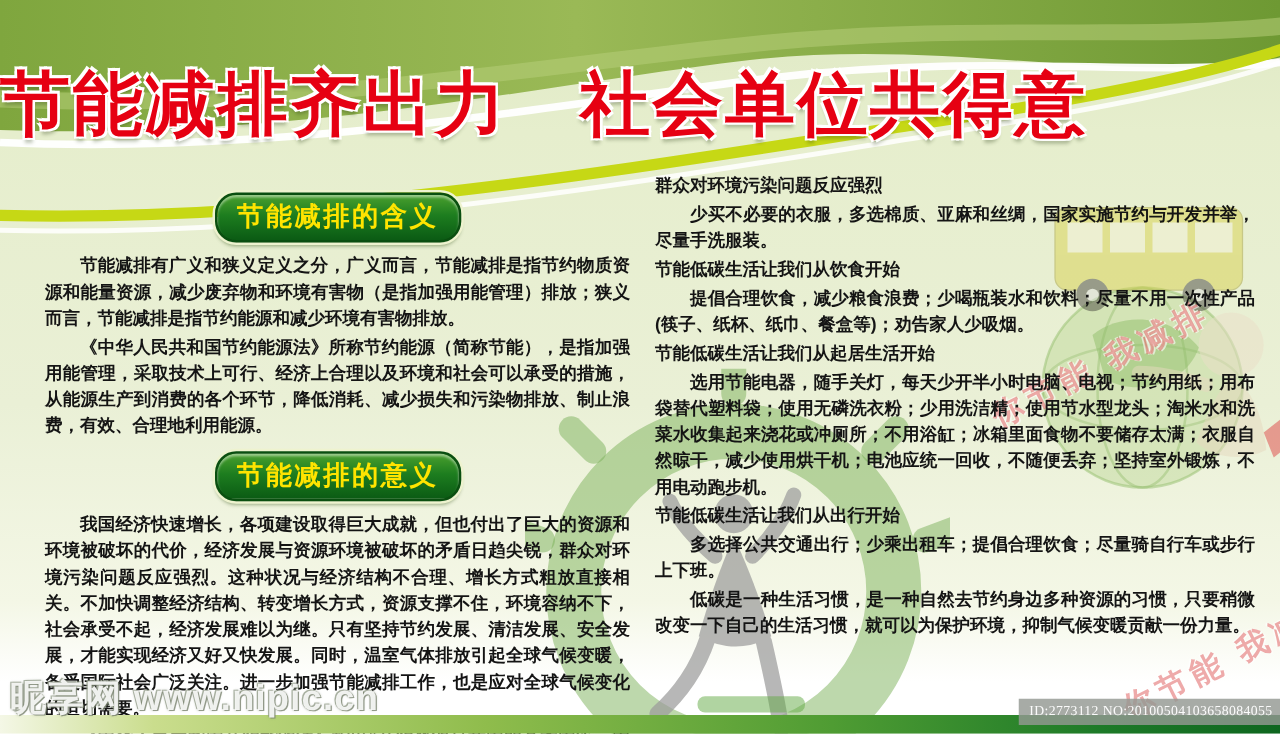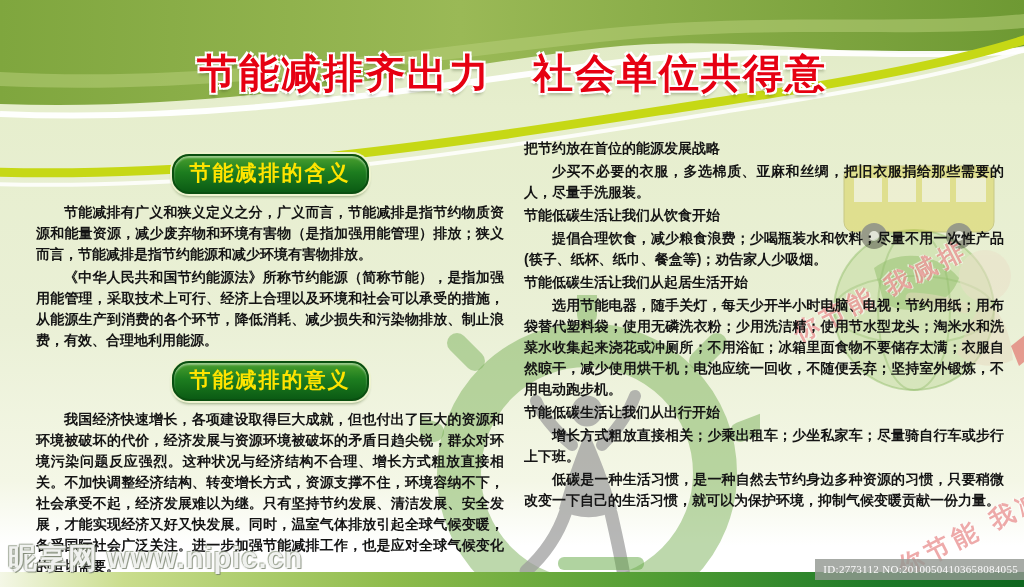--- a/index.html
+++ b/index.html
@@ -4,22 +4,22 @@
 <style>
   html,body { margin:0; padding:0; }
   body { width:1024px; height:587px; overflow:hidden;
          font-family:"Liberation Sans","DejaVu Sans",sans-serif; }
   .poster { position:absolute; width:1024px; height:587px; overflow:hidden;
     background:linear-gradient(180deg,#dfe9c4 0%,#e6eecd 18%,#eaf0d6 55%,#f4f7e6 82%,#ffffff 93%,#ffffff 100%); }
 
   .header-svg { position:absolute; top:0; left:0; z-index:1; }
   .deco { position:absolute; z-index:1; }
 
-  .title { position:absolute; top:46px; left:0; width:100%; text-align:center; z-index:5;
-    font-size:40px; font-weight:900; color:#e60012; letter-spacing:2px; white-space:nowrap;
+  .title { position:absolute; top:46px; left:0; width:100%; z-index:5;
+    font-size:56px; font-weight:900; color:#e60012; letter-spacing:2px; white-space:nowrap;
     text-shadow:-2px -2px 0 #fff,2px -2px 0 #fff,-2px 2px 0 #fff,2px 2px 0 #fff,0 4px 3px rgba(40,60,20,.3);font-family:Liberation Mono, monospace; }
 
   .col { position:absolute; z-index:2; }
   .col-left  { left:36px;  top:138px; width:468px; }
   .col-right { left:524px; top:138px; width:480px; }
 
   .banner { display:block; width:max-content; margin:16px auto 8px; padding:3px 16px 5px;
     font-size:21px; font-weight:700; color:#ffe400; letter-spacing:2px;
     background:linear-gradient(180deg,#4aa02e 0%,#1d7d1f 45%,#0b5b14 100%);
     border:2px solid #0a4f10; border-radius:17px;
@@ -130,31 +130,31 @@
     <span class="banner">节能减排的含义</span>
     <p>节能减排有广义和狭义定义之分，广义而言，节能减排是指节约物质资源和能量资源，减少废弃物和环境有害物（是指加强用能管理）排放；狭义而言，节能减排是指节约能源和减少环境有害物排放。</p>
     <p>《中华人民共和国节约能源法》所称节约能源（简称节能），是指加强用能管理，采取技术上可行、经济上合理以及环境和社会可以承受的措施，从能源生产到消费的各个环节，降低消耗、减少损失和污染物排放、制止浪费，有效、合理地利用能源。</p>
     <span class="banner banner2">节能减排的意义</span>
     <p>我国经济快速增长，各项建设取得巨大成就，但也付出了巨大的资源和环境被破坏的代价，经济发展与资源环境被破坏的矛盾日趋尖锐，群众对环境污染问题反应强烈。这种状况与经济结构不合理、增长方式粗放直接相关。不加快调整经济结构、转变增长方式，资源支撑不住，环境容纳不下，社会承受不起，经济发展难以为继。只有坚持节约发展、清洁发展、安全发展，才能实现经济又好又快发展。同时，温室气体排放引起全球气候变暖，备受国际社会广泛关注。进一步加强节能减排工作，也是应对全球气候变化的迫切需要。</p>
     <p>《中华人民共和国节约能源法》指出“节约资源是我国的基本国策。国家实施节约与开发并举、把节约放在首位的能源发展战略。”</p>
   </div>
 
   <div class="col col-right">
 
-    <p class="lc-h">把节约放在首位的能源发展战略</p>
-    <p>少买不必要的衣服，多选棉质、亚麻和丝绸，把旧衣服捐给那些需要的人，尽量手洗服装。</p>
+    <p class="lc-h">群众对环境污染问题反应强烈</p>
+    <p>少买不必要的衣服，多选棉质、亚麻和丝绸，国家实施节约与开发并举，尽量手洗服装。</p>
 
     <p class="lc-h">节能低碳生活让我们从饮食开始</p>
     <p>提倡合理饮食，减少粮食浪费；少喝瓶装水和饮料；尽量不用一次性产品(筷子、纸杯、纸巾、餐盒等)；劝告家人少吸烟。</p>
 
     <p class="lc-h">节能低碳生活让我们从起居生活开始</p>
     <p>选用节能电器，随手关灯，每天少开半小时电脑、电视；节约用纸；用布袋替代塑料袋；使用无磷洗衣粉；少用洗洁精；使用节水型龙头；淘米水和洗菜水收集起来浇花或冲厕所；不用浴缸；冰箱里面食物不要储存太满；衣服自然晾干，减少使用烘干机；电池应统一回收，不随便丢弃；坚持室外锻炼，不用电动跑步机。</p>
 
     <p class="lc-h">节能低碳生活让我们从出行开始</p>
-    <p>增长方式粗放直接相关；少乘出租车；少坐私家车；尽量骑自行车或步行上下班。</p>
+    <p>多选择公共交通出行；少乘出租车；提倡合理饮食；尽量骑自行车或步行上下班。</p>
 
     <p class="closing">低碳是一种生活习惯，是一种自然去节约身边多种资源的习惯，只要稍微改变一下自己的生活习惯，就可以为保护环境，抑制气候变暖贡献一份力量。</p>
   </div>
 
   <div class="bottom-bar"></div>
   <div class="site-wm">昵享网 www.nipic.cn</div>
   <div class="id-badge">ID:2773112 NO:20100504103658084055</div>
 
 </div>
 

